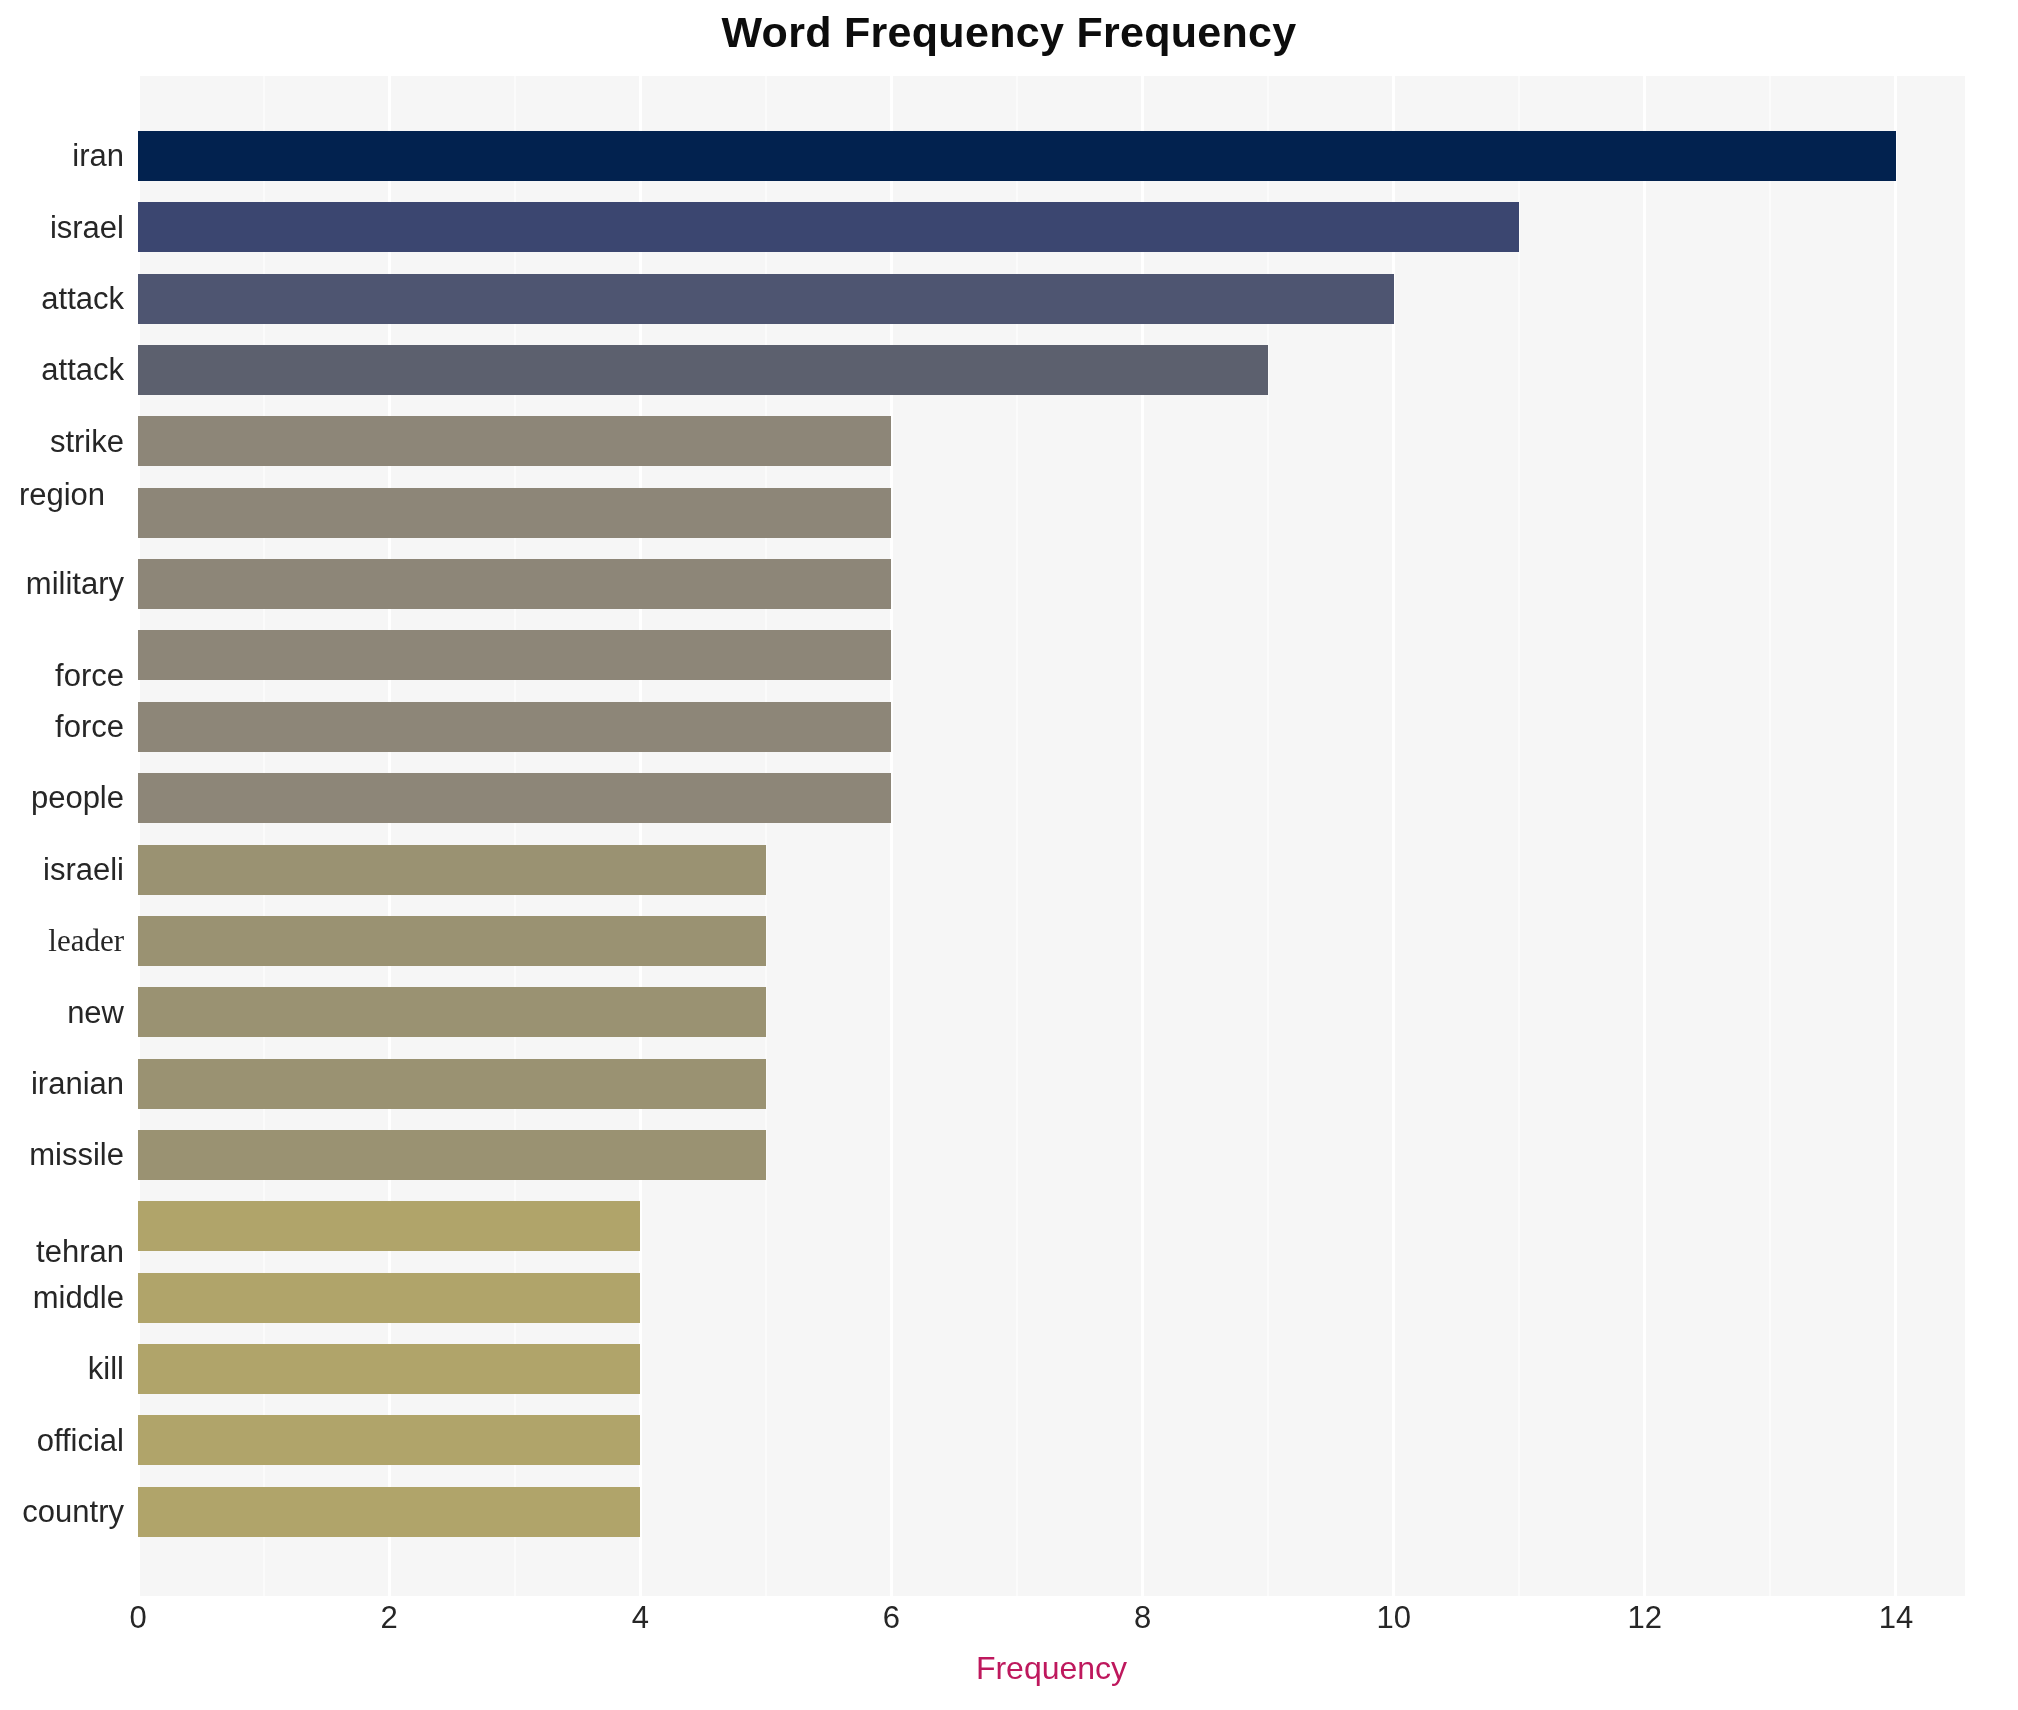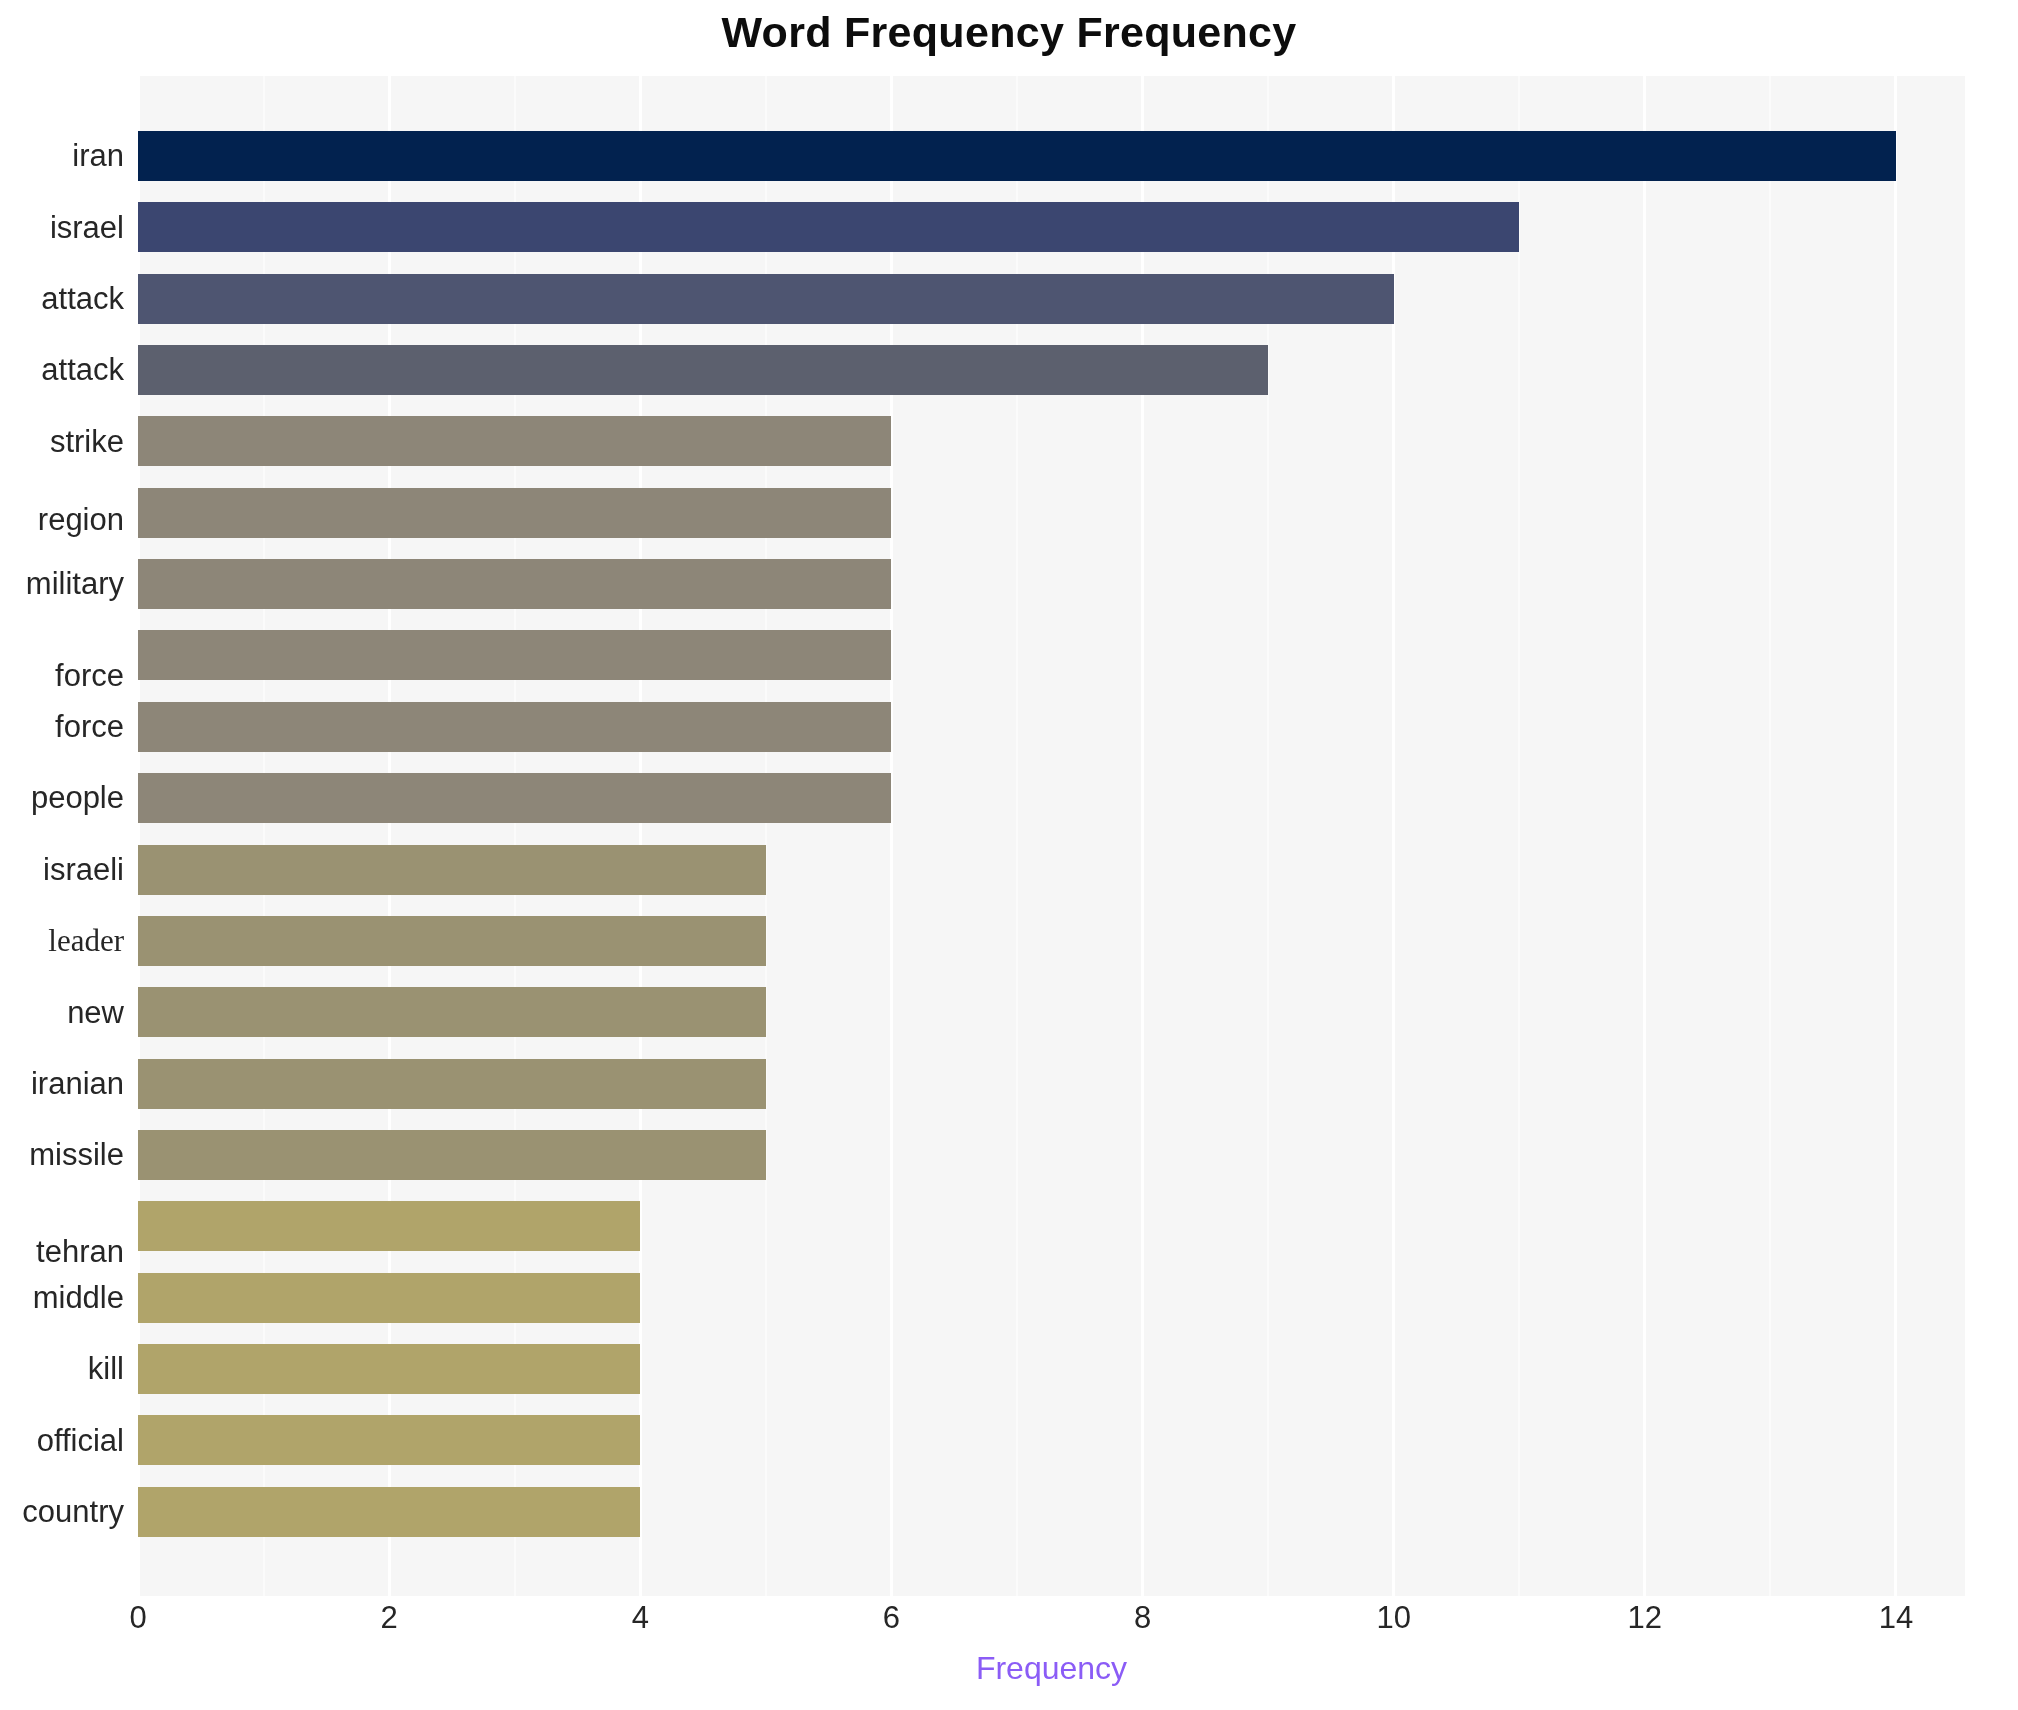--- a/index.html
+++ b/index.html
@@ -108,21 +108,21 @@
     text-align: center;
     white-space: nowrap;
   }
   #xaxis-title {
     position: absolute;
     left: 138px;
     top: 1650px;
     width: 1827px;
     text-align: center;
     font-size: 32px;
-    color: #8b5cf6;
+    color: #be185d;
   }
 </style>
 </head>
 <body>
 
 <div id="figure">
 
   <div id="chart-title">Word Frequency Frequency</div>
 
   <div id="plot-area">
@@ -206,21 +206,21 @@
         </div>
       </div>
   </div>
 
   <div id="ylabels">
       <div class="ylabel" style="top: 44.2441px; height: 71.3615px; line-height: 71.3615px;">iran</div>
       <div class="ylabel" style="top: 115.606px; height: 71.3615px; line-height: 71.3615px;">israel</div>
       <div class="ylabel" style="top: 186.967px; height: 71.3615px; line-height: 71.3615px;">attack</div>
       <div class="ylabel" style="top: 258.329px; height: 71.3615px; line-height: 71.3615px;">attack</div>
       <div class="ylabel" style="top: 329.69px; height: 71.3615px; line-height: 71.3615px;">strike</div>
-      <div class="ylabel" style="top: 408px; height: 71.3615px; line-height: 71.3615px;">region</div>
+      <div class="ylabel" style="top: 383px; height: 71.3615px; line-height: 71.3615px; text-align: center;">region</div>
       <div class="ylabel" style="top: 472.413px; height: 71.3615px; line-height: 71.3615px;">military</div>
       <div class="ylabel" style="top: 564px; height: 71.3615px; line-height: 71.3615px;">force</div>
       <div class="ylabel" style="top: 615.136px; height: 71.3615px; line-height: 71.3615px;">force</div>
       <div class="ylabel" style="top: 686.498px; height: 71.3615px; line-height: 71.3615px;">people</div>
       <div class="ylabel" style="top: 757.859px; height: 71.3615px; line-height: 71.3615px;">israeli</div>
       <div class="ylabel" style="top: 829.221px; height: 71.3615px; line-height: 71.3615px; font-family: Liberation Serif, serif;">leader</div>
       <div class="ylabel" style="top: 900.582px; height: 71.3615px; line-height: 71.3615px;">new</div>
       <div class="ylabel" style="top: 971.944px; height: 71.3615px; line-height: 71.3615px;">iranian</div>
       <div class="ylabel" style="top: 1043.31px; height: 71.3615px; line-height: 71.3615px;">missile</div>
       <div class="ylabel" style="top: 1140px; height: 71.3615px; line-height: 71.3615px; margin-left: 16px;">tehran</div>

